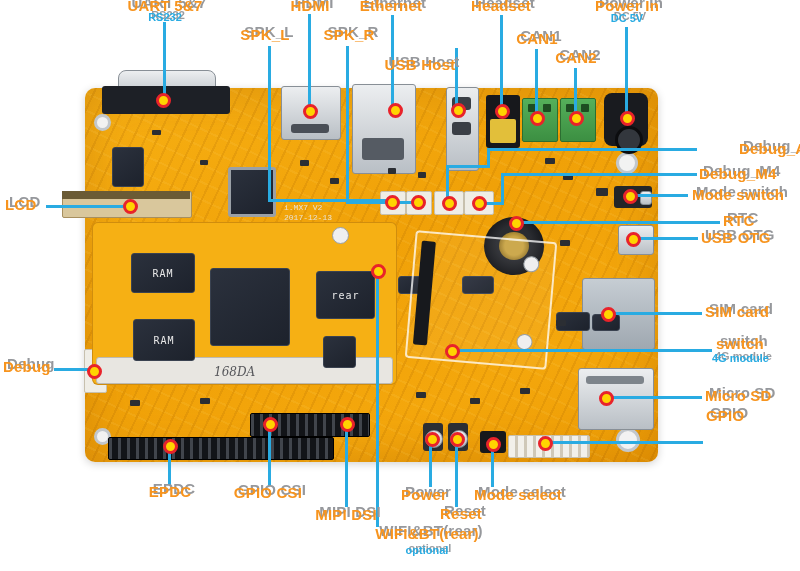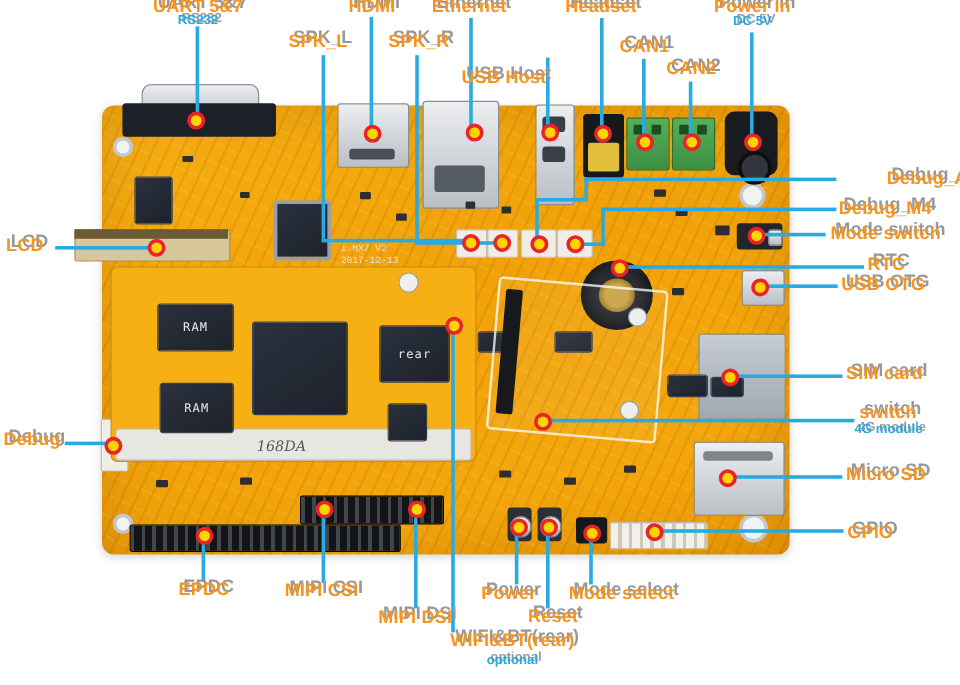--- a/index.html
+++ b/index.html
@@ -226,27 +226,27 @@
 
   <div class="lbl" style="left:699px;top:141px;margin-left:40px;">Debug_A7</div>
   <div class="lbl" style="left:699px;top:166px;">Debug_M4</div>
   <div class="lbl" style="left:692px;top:187px;">Mode switch</div>
   <div class="lbl" style="left:723px;top:213px;">RTC</div>
   <div class="lbl" style="left:701px;top:230px;">USB OTG</div>
   <div class="lbl" style="left:705px;top:304px;">SIM card</div>
   <div class="lbl" style="left:716px;top:336px;">switch</div>
   <div class="sub" style="left:712px;top:353px;">4G module</div>
   <div class="lbl" style="left:705px;top:388px;">Micro SD</div>
-  <div class="lbl" style="left:706px;top:436px;">GPIO</div>
+  <div class="lbl" style="left:706px;top:408px;">GPIO</div>
 
   <div class="lbl" style="left:5px;top:197px;">LCD</div>
   <div class="lbl" style="left:3px;top:359px;">Debug</div>
 
   <div class="lbl ctr" style="left:132px;top:484px;width:76px;">EPDC</div>
-  <div class="lbl ctr" style="left:222px;top:485px;width:92px;">MIPI CSI</div>
+  <div class="lbl ctr" style="left:222px;top:485px;width:92px;">GPIO CSI</div>
   <div class="lbl ctr" style="left:300px;top:507px;width:92px;">MIPI DSI</div>
   <div class="lbl ctr" style="left:366px;top:526px;width:122px;">WIFI&amp;BT(rear)</div>
   <div class="sub" style="left:366px;top:545px;width:122px;text-align:center;">optional</div>
   <div class="lbl ctr" style="left:386px;top:487px;width:76px;">Power</div>
   <div class="lbl ctr" style="left:423px;top:506px;width:76px;">Reset</div>
   <div class="lbl ctr" style="left:466px;top:487px;width:104px;">Mode select</div>
 
 </div>
 
 </body></html>

